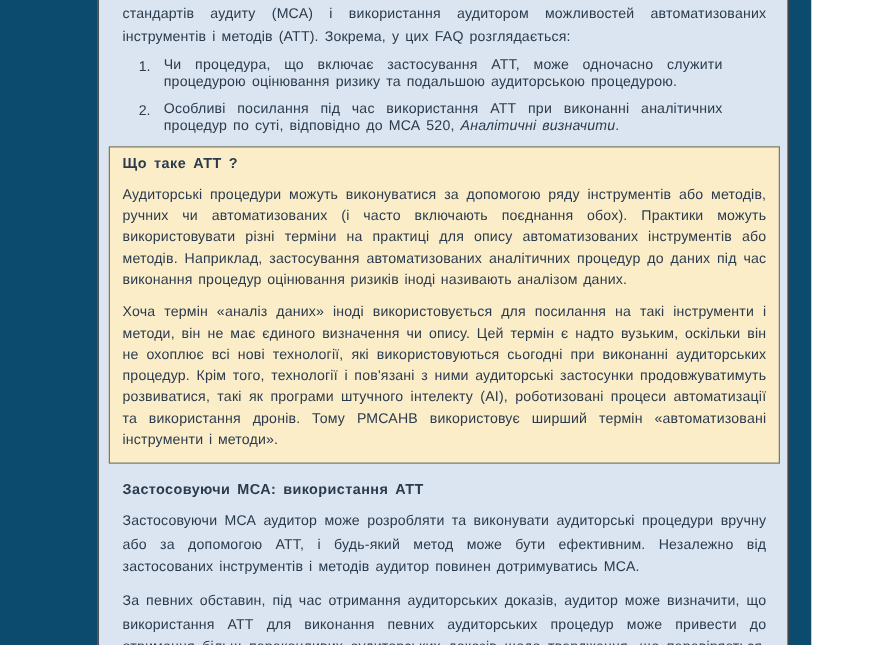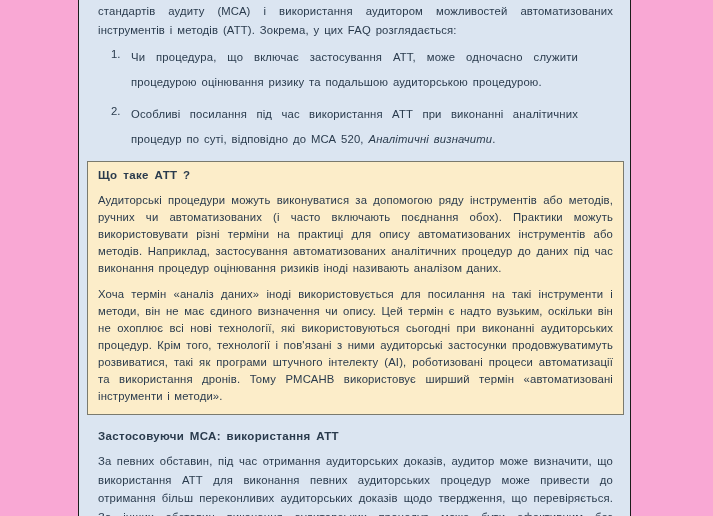--- a/index.html
+++ b/index.html
@@ -11,21 +11,21 @@
   }
   *{box-sizing:border-box;}
   html,body{margin:0;padding:0;}
   body{
     width:713px;height:516px;
     background:#ffffff;
     font-family:"Liberation Sans","DejaVu Sans",sans-serif;
     color:var(--text);
     overflow:hidden;
   }
-  .page{position:relative;width:713px;height:516px;background:#f9a8d4;overflow:hidden;}
+  .page{position:relative;width:649px;height:516px;background:#0c4a6e;overflow:hidden;}
   .panel{
     position:absolute;left:78px;top:-4px;
     width:553px;height:526px;
     background:var(--panel-bg);
     border-left:1.5px solid var(--panel-border);
     border-right:1.5px solid var(--panel-border);
     padding:6px 17px 0 19px;
   }
   .para{
     margin:0;
@@ -34,21 +34,21 @@
     text-align:justify;
     letter-spacing:0.15px;
     word-spacing:1.5px;
   }
   .intro{margin-top:0;}
   .doc-list{margin-top:6px;}
   .list-item{display:flex;padding-left:13px;margin-bottom:7px;}
   .list-num{flex:none;width:20px;font-size:11.3px;line-height:18.6px;}
   .li-body{
     flex:1;margin-right:35px;
-    font-size:11.3px;line-height:25px;
+    font-size:11.3px;line-height:14px;
     text-align:justify;letter-spacing:0.15px;word-spacing:1.5px;
   }
   .italic{font-style:italic;}
   .callout{
     margin:9px -11px 0 -11px;
     background:var(--callout-bg);
     border:1.2px solid var(--callout-border);
     padding:5px 10px 9px 10px;
   }
   .callout-title{
@@ -85,16 +85,17 @@
       </div>
     </div>
 
     <div class="callout">
       <p class="callout-title">Що таке АТТ ?</p>
       <p class="para">Аудиторські процедури можуть виконуватися за допомогою ряду інструментів або методів, ручних чи автоматизованих (і часто включають поєднання обох). Практики можуть використовувати різні терміни на практиці для опису автоматизованих інструментів або методів. Наприклад, застосування автоматизованих аналітичних процедур до даних під час виконання процедур оцінювання ризиків іноді називають аналізом даних.</p>
       <p class="para">Хоча термін «аналіз даних» іноді використовується для посилання на такі інструменти і методи, він не має єдиного визначення чи опису. Цей термін є надто вузьким, оскільки він не охоплює всі нові технології, які використовуються сьогодні при виконанні аудиторських процедур. Крім того, технології і пов'язані з ними аудиторські застосунки продовжуватимуть розвиватися, такі як програми штучного інтелекту (АІ), роботизовані процеси автоматизації та використання дронів. Тому РМСАНВ використовує ширший термін «автоматизовані інструменти і методи».</p>
     </div>
 
     <p class="heading">Застосовуючи МСА: використання АТТ</p>
+    <p class="para body-para">Застосовуючи МСА аудитор може розробляти та виконувати аудиторські процедури вручну або за допомогою АТТ, і будь-який метод може бути ефективним. Незалежно від застосованих інструментів і методів аудитор повинен дотримуватись МСА.</p>
     <p class="para body-para">За певних обставин, під час отримання аудиторських доказів, аудитор може визначити, що використання АТТ для виконання певних аудиторських процедур може привести до отримання більш переконливих аудиторських доказів щодо твердження, що перевіряється. За інших обставин виконання аудиторських процедур може бути ефективним без використання АТТ.</p>
 
   </div>
 </div>
 
 </body></html>

